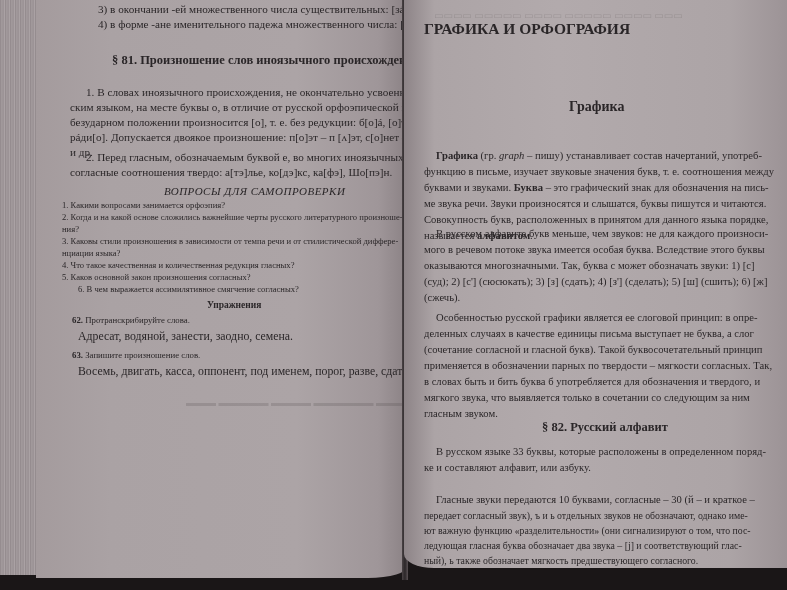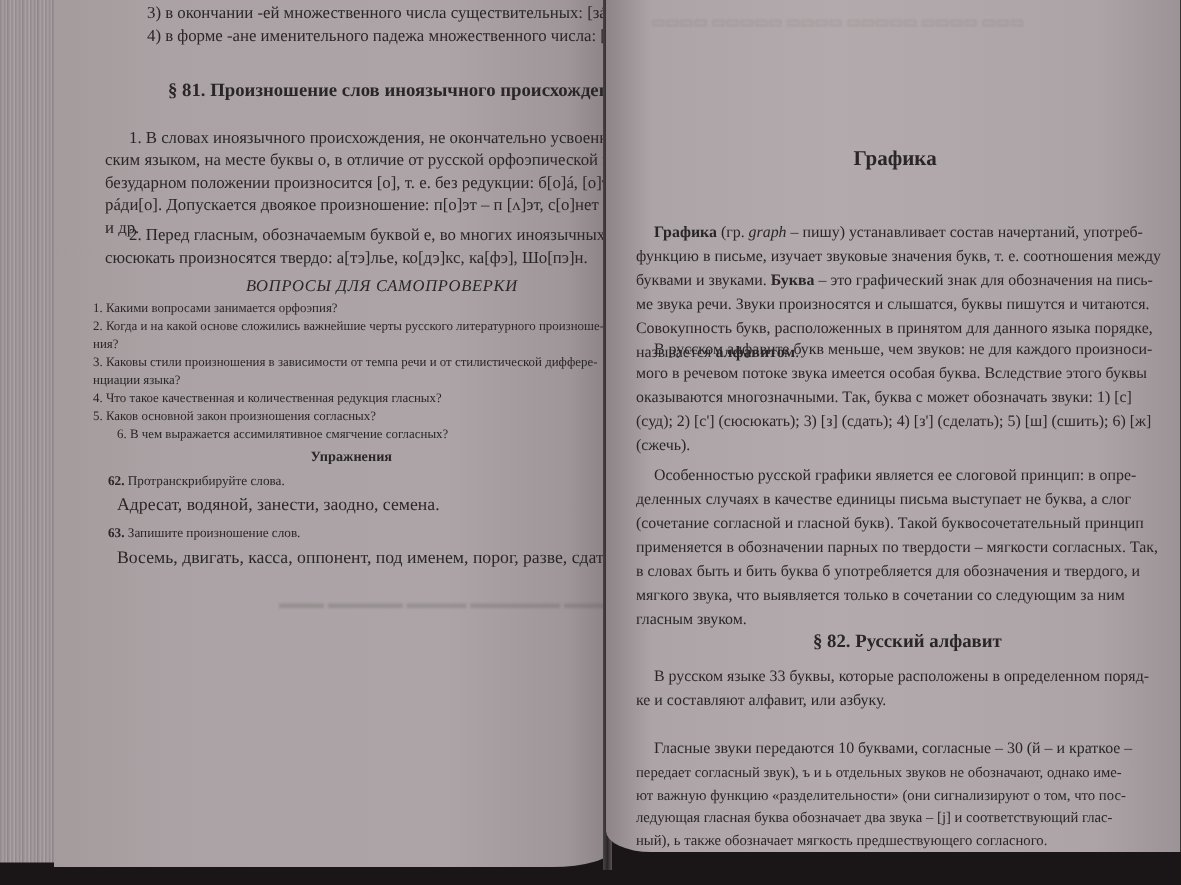--- a/index.html
+++ b/index.html
@@ -60,21 +60,21 @@
 
   <div class="txt sec-title" style="left:76px;top:53px;">§ 81. Произношение слов иноязычного происхождения</div>
 
   <div class="txt left-line" style="left:50px;top:85px;">1. В словах иноязычного происхождения, не окончательно усвоенных рус-</div>
   <div class="txt left-line" style="left:34px;top:100px;">ским языком, на месте буквы о, в отличие от русской орфоэпической нормы, в</div>
   <div class="txt left-line" style="left:34px;top:115px;">безударном положении произносится [о], т. е. без редукции: б[о]á, [о]тéль, како[а],</div>
   <div class="txt left-line" style="left:34px;top:130px;">рáди[о]. Допускается двоякое произношение: п[о]эт – п [ʌ]эт, с[о]нет – с[ʌ]нет</div>
   <div class="txt left-line" style="left:34px;top:145px;">и др.</div>
 
   <div class="txt left-line" style="left:50px;top:150px;font-weight:normal;">2. Перед гласным, обозначаемым буквой е, во многих иноязычных словах</div>
-  <div class="txt left-line" style="left:34px;top:165px;">сюсюкать произносятся твердо: а[тэ]лье, ко[дэ]кс, ка[фэ], Шо[пэ]н.</div>
+  <div class="txt left-line" style="left:34px;top:165px;">согласные соотношения твердо: а[тэ]лье, ко[дэ]кс, ка[фэ], Шо[пэ]н.</div>
 
   <div class="txt q-title" style="left:128px;top:185px;">ВОПРОСЫ ДЛЯ САМОПРОВЕРКИ</div>
   <div class="txt q-item" style="left:26px;top:200px;">1. Какими вопросами занимается орфоэпия?</div>
   <div class="txt q-item" style="left:26px;top:212px;">2. Когда и на какой основе сложились важнейшие черты русского литературного произноше-</div>
   <div class="txt q-item" style="left:26px;top:224px;">ния?</div>
   <div class="txt q-item" style="left:26px;top:236px;">3. Каковы стили произношения в зависимости от темпа речи и от стилистической диффере-</div>
   <div class="txt q-item" style="left:26px;top:248px;">нциации языка?</div>
   <div class="txt q-item" style="left:26px;top:260px;">4. Что такое качественная и количественная редукция гласных?</div>
   <div class="txt q-item" style="left:26px;top:272px;">5. Каков основной закон произношения согласных?</div>
   <div class="txt q-item" style="left:26px;top:284px;margin-left:16px;">6. В чем выражается ассимилятивное смягчение согласных?</div>
@@ -92,20 +92,21 @@
     <span>Запишите произношение слов.</span>
   </div>
   <div class="txt ex-words" style="left:42px;top:364px;">Восемь, двигать, касса, оппонент, под именем, порог, разве, сдать.</div>
 </div>
 
 <div class="spine"></div>
 
 <div class="page-right">
   <div class="bleed" style="left:30px;top:8px;">▭▭▭▭ ▭▭▭▭▭ ▭▭▭▭ ▭▭▭▭▭ ▭▭▭▭ ▭▭▭</div>
 
+  <div class="txt chap-title" style="left:20px;top:20px;">ГРАФИКА И ОРФОГРАФИЯ</div>
   <div class="txt sub-title" style="left:165px;top:99px;">Графика</div>
 
   <div class="txt r-line" style="left:32px;top:148px;">
     <b>Графика</b><span> (гр. </span><i>graph</i><span>  – пишу) устанавливает состав начертаний, употреб-</span>
   </div>
   <div class="txt r-line" style="left:20px;top:164px;">функцию в письме, изучает звуковые значения букв, т. е. соотношения между</div>
   <div class="txt r-line" style="left:20px;top:180px;">
     <span>буквами и звуками. </span><b>Буква</b><span> – это графический знак для обозначения на пись-</span>
   </div>
   <div class="txt r-line" style="left:20px;top:212px;">Совокупность букв, расположенных в принятом для данного языка порядке,</div>

